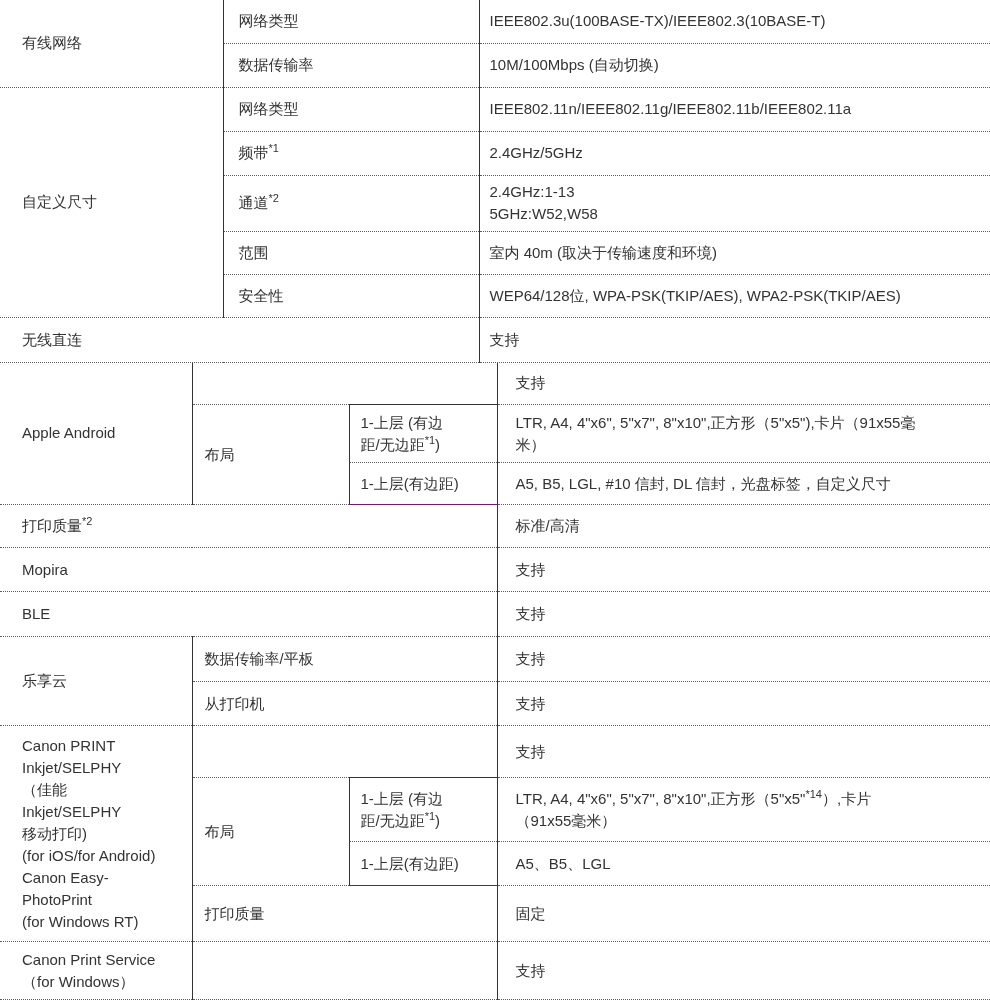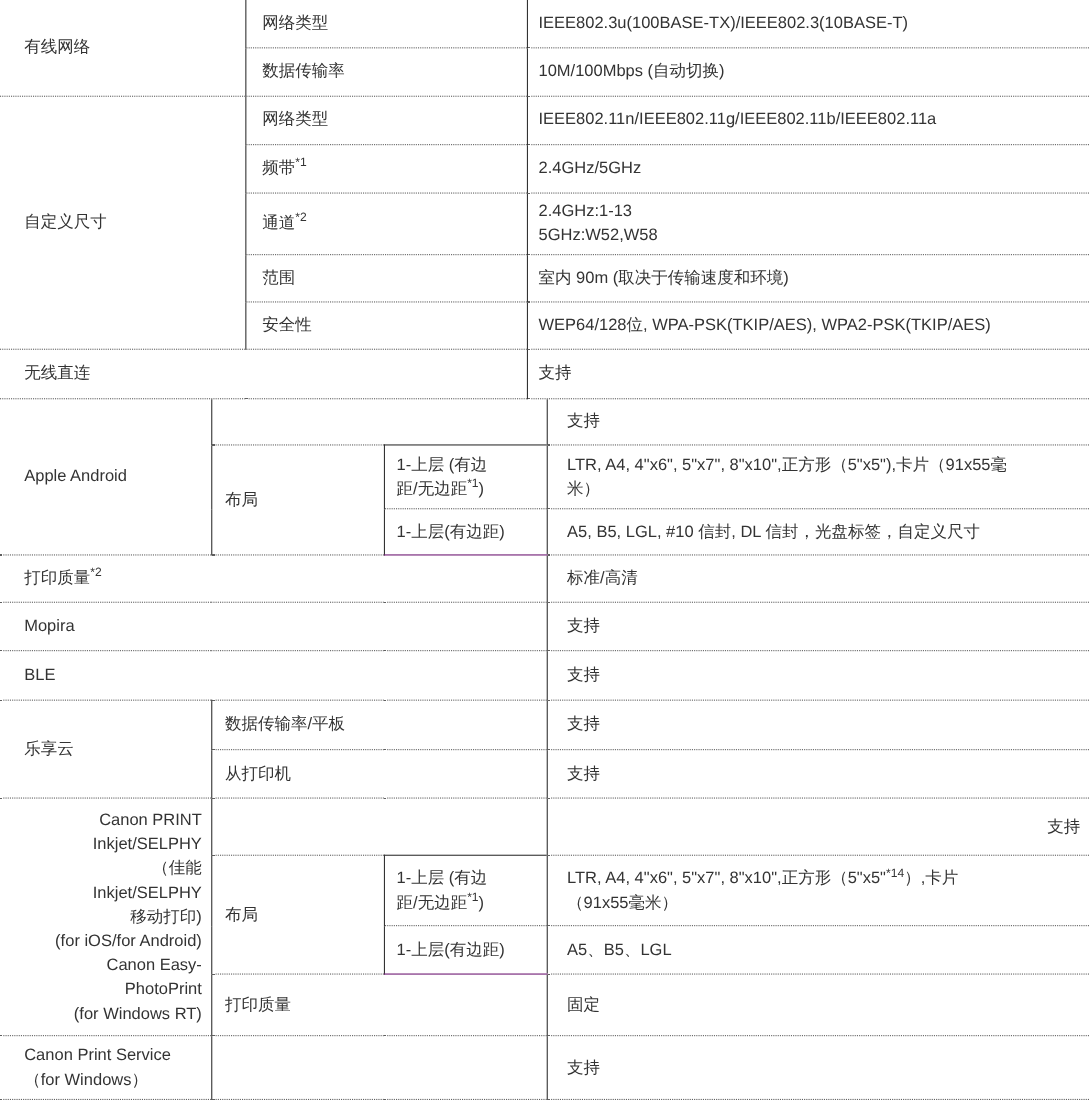--- a/index.html
+++ b/index.html
@@ -33,21 +33,21 @@
   .tB td.c3  { border-left: 1px solid #333333; padding-left: 11px; padding-right: 5px; }
   .tB td.val { border-left: 1px solid #333333; padding-left: 18px; }
   
   td.solid-top    { border-top: 1px solid #333333; }
   td.solid-bottom { border-bottom: 1px solid #701a75; }
   
   .ws-pre { white-space: pre-line; }
   sup { font-size: 11px; line-height: 0; vertical-align: super; }
   
   tr.h42 { height: 42px; } tr.h43 { height: 43px; } tr.h44 { height: 44px; }
-  tr.h45 { height: 45px; } tr.h52 { height: 52px; text-align: right; } tr.h56 { height: 56px; }
+  tr.h45 { height: 45px; } tr.h52 { height: 52px; } tr.h56 { height: 56px; }
   tr.h58 { height: 58px; } tr.h64 { height: 64px; }
 </style>
 </head>
 <body>
 
 <div class="page">
 
   <table class="spec tA">
     <colgroup>
       <col style="width:223px">
@@ -73,21 +73,21 @@
         <td class="c2"><span>频带</span><sup>*1</sup></td>
         <td class="val">2.4GHz/5GHz</td>
       </tr>
       <tr class="h56">
         <td class="c2"><span>通道</span><sup>*2</sup></td>
         <td class="val ws-pre">2.4GHz:1-13
 5GHz:W52,W58</td>
       </tr>
       <tr class="h43">
         <td class="c2">范围</td>
-        <td class="val">室内 90m (取决于传输速度和环境)</td>
+        <td class="val">室内 40m (取决于传输速度和环境)</td>
       </tr>
       <tr class="h43">
         <td class="c2">安全性</td>
         <td class="val">WEP64/128位, WPA-PSK(TKIP/AES), WPA2-PSK(TKIP/AES)</td>
       </tr>
       <tr class="h45">
         <td class="c1" colspan="2">无线直连</td>
         <td class="val">支持</td>
       </tr>
     </tbody>

